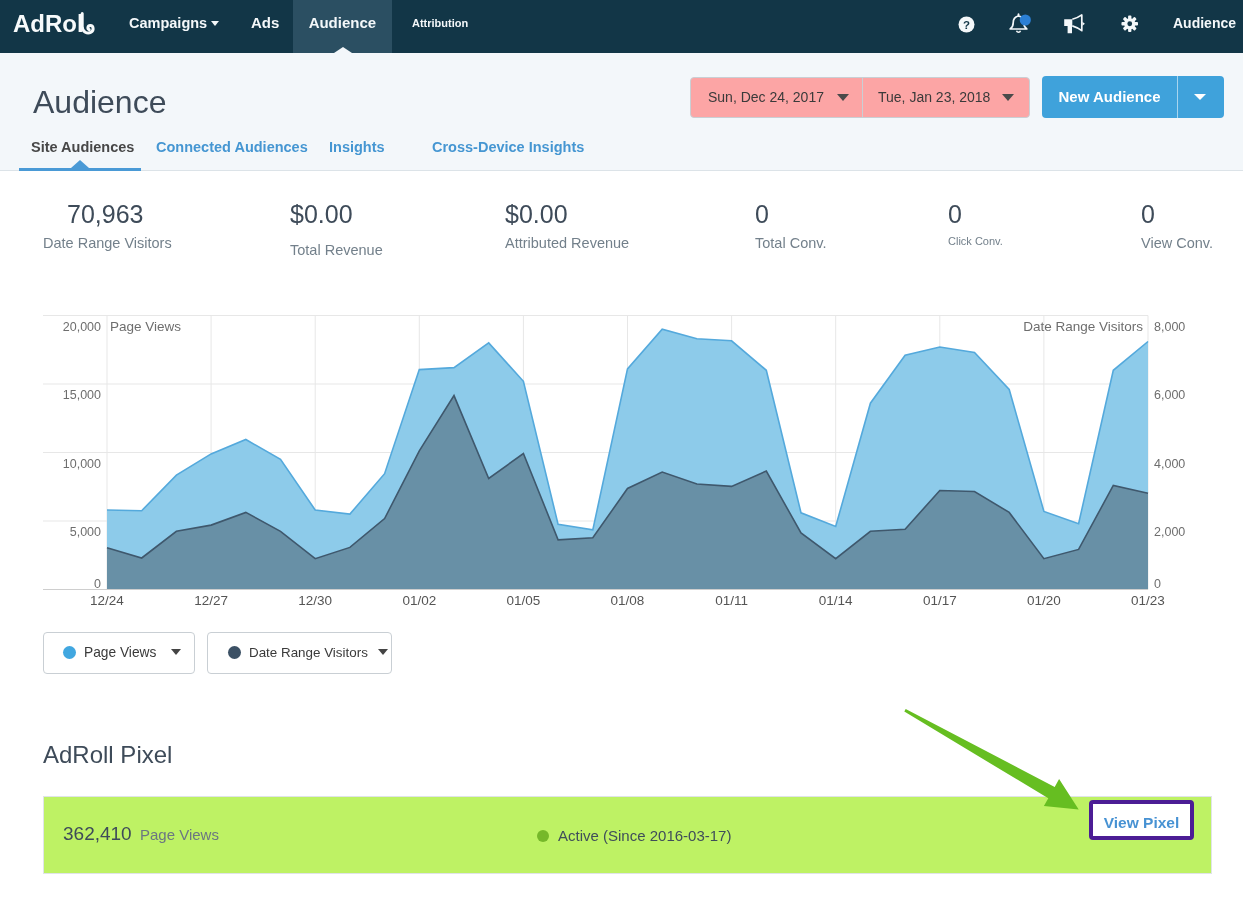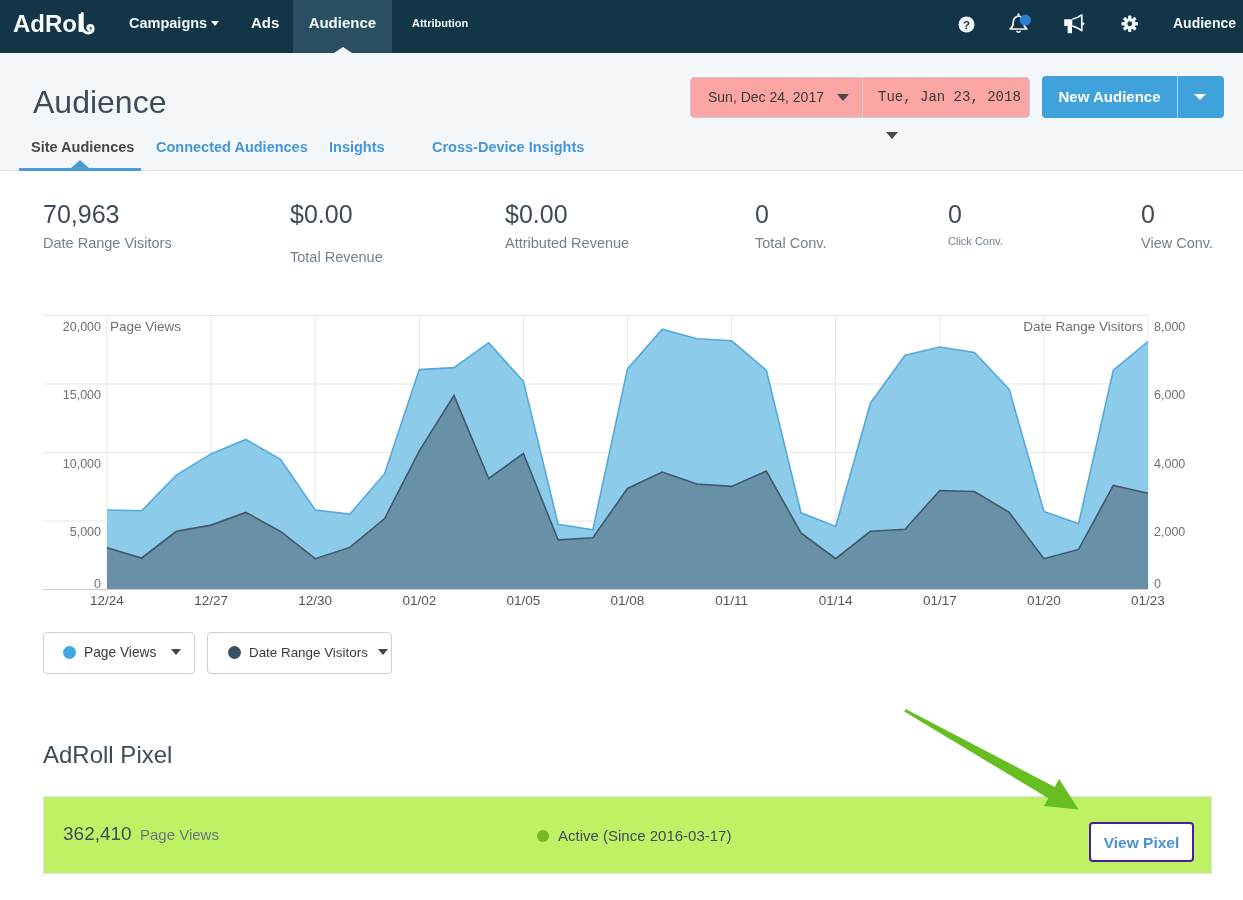--- a/index.html
+++ b/index.html
@@ -53,44 +53,44 @@
     <circle cx="9.5" cy="9.5" r="2.6" fill="#123647"></circle>
   </svg>
   <div style="position:absolute;left:1173px;top:0;height:53px;line-height:47px;font-size:14px;font-weight:bold;color:#f4f8fa;">Audience</div>
 </div>
 
 <div style="position:absolute;left:0;top:53px;width:1243px;height:118px;background:#f3f7fa;border-bottom:1px solid #dce3e8;"></div>
 <div style="position:absolute;left:33px;top:84px;font-size:32px;color:#3e4b59;">Audience</div>
 
 <div style="position:absolute;left:690px;top:77px;width:340px;height:41px;background:#fca5a5;border:1px solid #c9cfd4;border-radius:4px;">
   <div style="position:absolute;left:0;top:0;width:172px;height:39px;border-right:1px solid #c9cfd4;line-height:39px;padding-left:17px;font-size:14px;color:#3a3a3a;">Sun, Dec 24, 2017 <span style="display:inline-block;width:0;height:0;border-left:6.5px solid transparent;border-right:6.5px solid transparent;border-top:7px solid #4a4a4a;margin-left:9px;vertical-align:1px;"></span></div>
-  <div style="position:absolute;left:172px;top:0;width:168px;height:39px;line-height:39px;padding-left:15px;font-size:14px;color:#3a3a3a;font-family:Liberation Mono, monospace;">Tue, Jan 23, 2018 <span style="display:inline-block;width:0;height:0;border-left:6.5px solid transparent;border-right:6.5px solid transparent;border-top:7px solid #4a4a4a;margin-left:8px;vertical-align:1px;"></span></div>
+  <div style="position:absolute;left:172px;top:0;width:168px;height:39px;line-height:39px;padding-left:15px;font-size:14px;color:#3a3a3a;">Tue, Jan 23, 2018 <span style="display:inline-block;width:0;height:0;border-left:6.5px solid transparent;border-right:6.5px solid transparent;border-top:7px solid #4a4a4a;margin-left:8px;vertical-align:1px;"></span></div>
 </div>
 
 <div style="position:absolute;left:1042px;top:76px;width:182px;height:42px;background:#3fa2db;border-radius:4px;">
   <div style="position:absolute;left:0;top:0;width:135px;height:42px;line-height:42px;text-align:center;font-size:15px;font-weight:bold;color:#fff;">New Audience</div>
   <div style="position:absolute;left:135px;top:0;width:1px;height:42px;background:rgba(255,255,255,0.55);"></div>
   <div style="position:absolute;left:1154px;"></div>
   <div style="position:absolute;left:152px;top:18px;width:0;height:0;border-left:6.5px solid transparent;border-right:6.5px solid transparent;border-top:6.5px solid #fff;"></div>
 </div>
 
 <div style="position:absolute;left:31px;top:139px;font-size:14.5px;font-weight:bold;color:#474747;">Site Audiences</div>
 <div style="position:absolute;left:156px;top:139px;font-size:14.5px;font-weight:bold;color:#4596d2;">Connected Audiences</div>
 <div style="position:absolute;left:329px;top:139px;font-size:14.5px;font-weight:bold;color:#4596d2;">Insights</div>
 <div style="position:absolute;left:432px;top:139px;font-size:14.5px;font-weight:bold;color:#4596d2;">Cross-Device Insights</div>
 <div style="position:absolute;left:19px;top:168px;width:122px;height:3px;background:#4a9ad6;"></div>
 <div style="position:absolute;left:71px;top:160px;width:0;height:0;border-left:9px solid transparent;border-right:9px solid transparent;border-bottom:8px solid #4a9ad6;"></div>
 
 <div style="position:absolute;left:43px;top:200px;">
-<div style="font-size:25px;color:#3e4b59;letter-spacing:0;">70,963</div>
+<div style="font-size:25px;color:#3e4b59;letter-spacing:0;margin-left:24px;">70,963</div>
 <div style="font-size:14.5px;color:#73808b;margin-top:6px;">Date Range Visitors</div>
 </div>
 <div style="position:absolute;left:290px;top:200px;">
 <div style="font-size:25px;color:#3e4b59;letter-spacing:0;">$0.00</div>
-<div style="font-size:14.5px;color:#73808b;margin-top:20px;">Total Revenue</div>
+<div style="font-size:14.5px;color:#73808b;margin-top:13px;">Total Revenue</div>
 </div>
 <div style="position:absolute;left:505px;top:200px;">
 <div style="font-size:25px;color:#3e4b59;letter-spacing:0;">$0.00</div>
 <div style="font-size:14.5px;color:#73808b;margin-top:6px;">Attributed Revenue</div>
 </div>
 <div style="position:absolute;left:755px;top:200px;">
 <div style="font-size:25px;color:#3e4b59;letter-spacing:0;">0</div>
 <div style="font-size:14.5px;color:#73808b;margin-top:6px;">Total Conv.</div>
 </div>
 <div style="position:absolute;left:948px;top:200px;">
@@ -159,20 +159,20 @@
 </div>
 
 
 <div style="position:absolute;left:43px;top:741px;font-size:24px;color:#3e4b59;">AdRoll Pixel</div>
 
 <div style="position:absolute;left:43px;top:796px;width:1168.5px;height:78px;background:#bef264;border:1px solid #e0e4e8;">
   <div style="position:absolute;left:19px;top:26px;font-size:19px;color:#3e4b59;">362,410</div>
   <div style="position:absolute;left:96px;top:29px;font-size:15px;color:#6b7682;">Page Views</div>
   <div style="position:absolute;left:493px;top:33px;width:12px;height:12px;border-radius:50%;background:#76b82a;"></div>
   <div style="position:absolute;left:514px;top:30px;font-size:15px;color:#3f4d5a;">Active (Since 2016-03-17)</div>
-  <div style="position:absolute;left:1045px;top:25px;width:105px;height:40px;background:#fff;border:2px solid #4c1d95;border-radius:4px;line-height:38px;text-align:center;font-size:15.5px;font-weight:bold;color:#4792d3;">View Pixel</div>
+  <div style="position:absolute;left:1045px;top:3px;width:105px;height:40px;background:#fff;border:4px solid #4c1d95;border-radius:4px;line-height:38px;text-align:center;font-size:15.5px;font-weight:bold;color:#4792d3;">View Pixel</div>
 </div>
 
 <svg style="position:absolute;left:880px;top:690px;" width="240" height="140" viewBox="0 0 240 140">
   <polygon points="25.7,19.0 174.7,96.9 179.1,89.1 198.7,119.5 163.9,116.1 168.3,108.3 24.3,21.6" fill="#66be21"></polygon>
 </svg>
 
 </div>
 
 </body></html>

